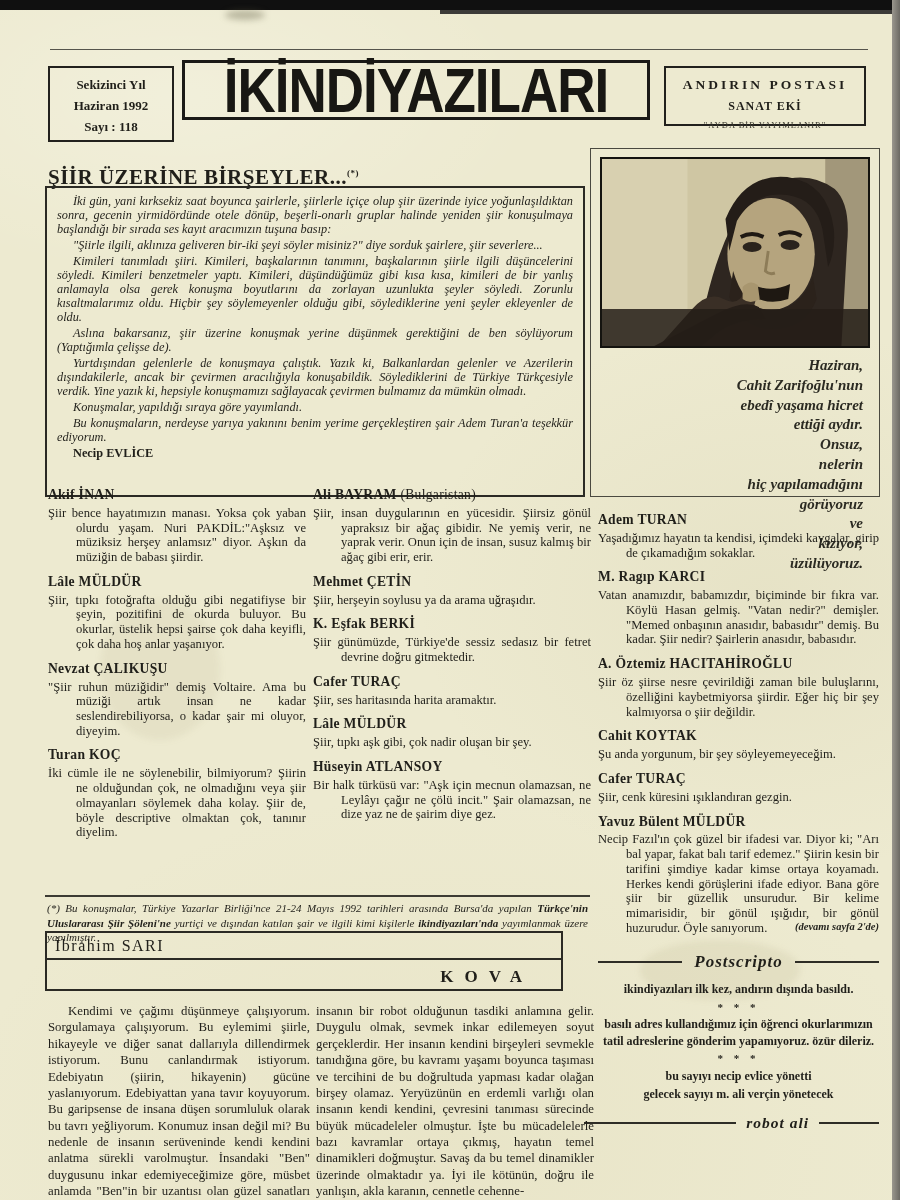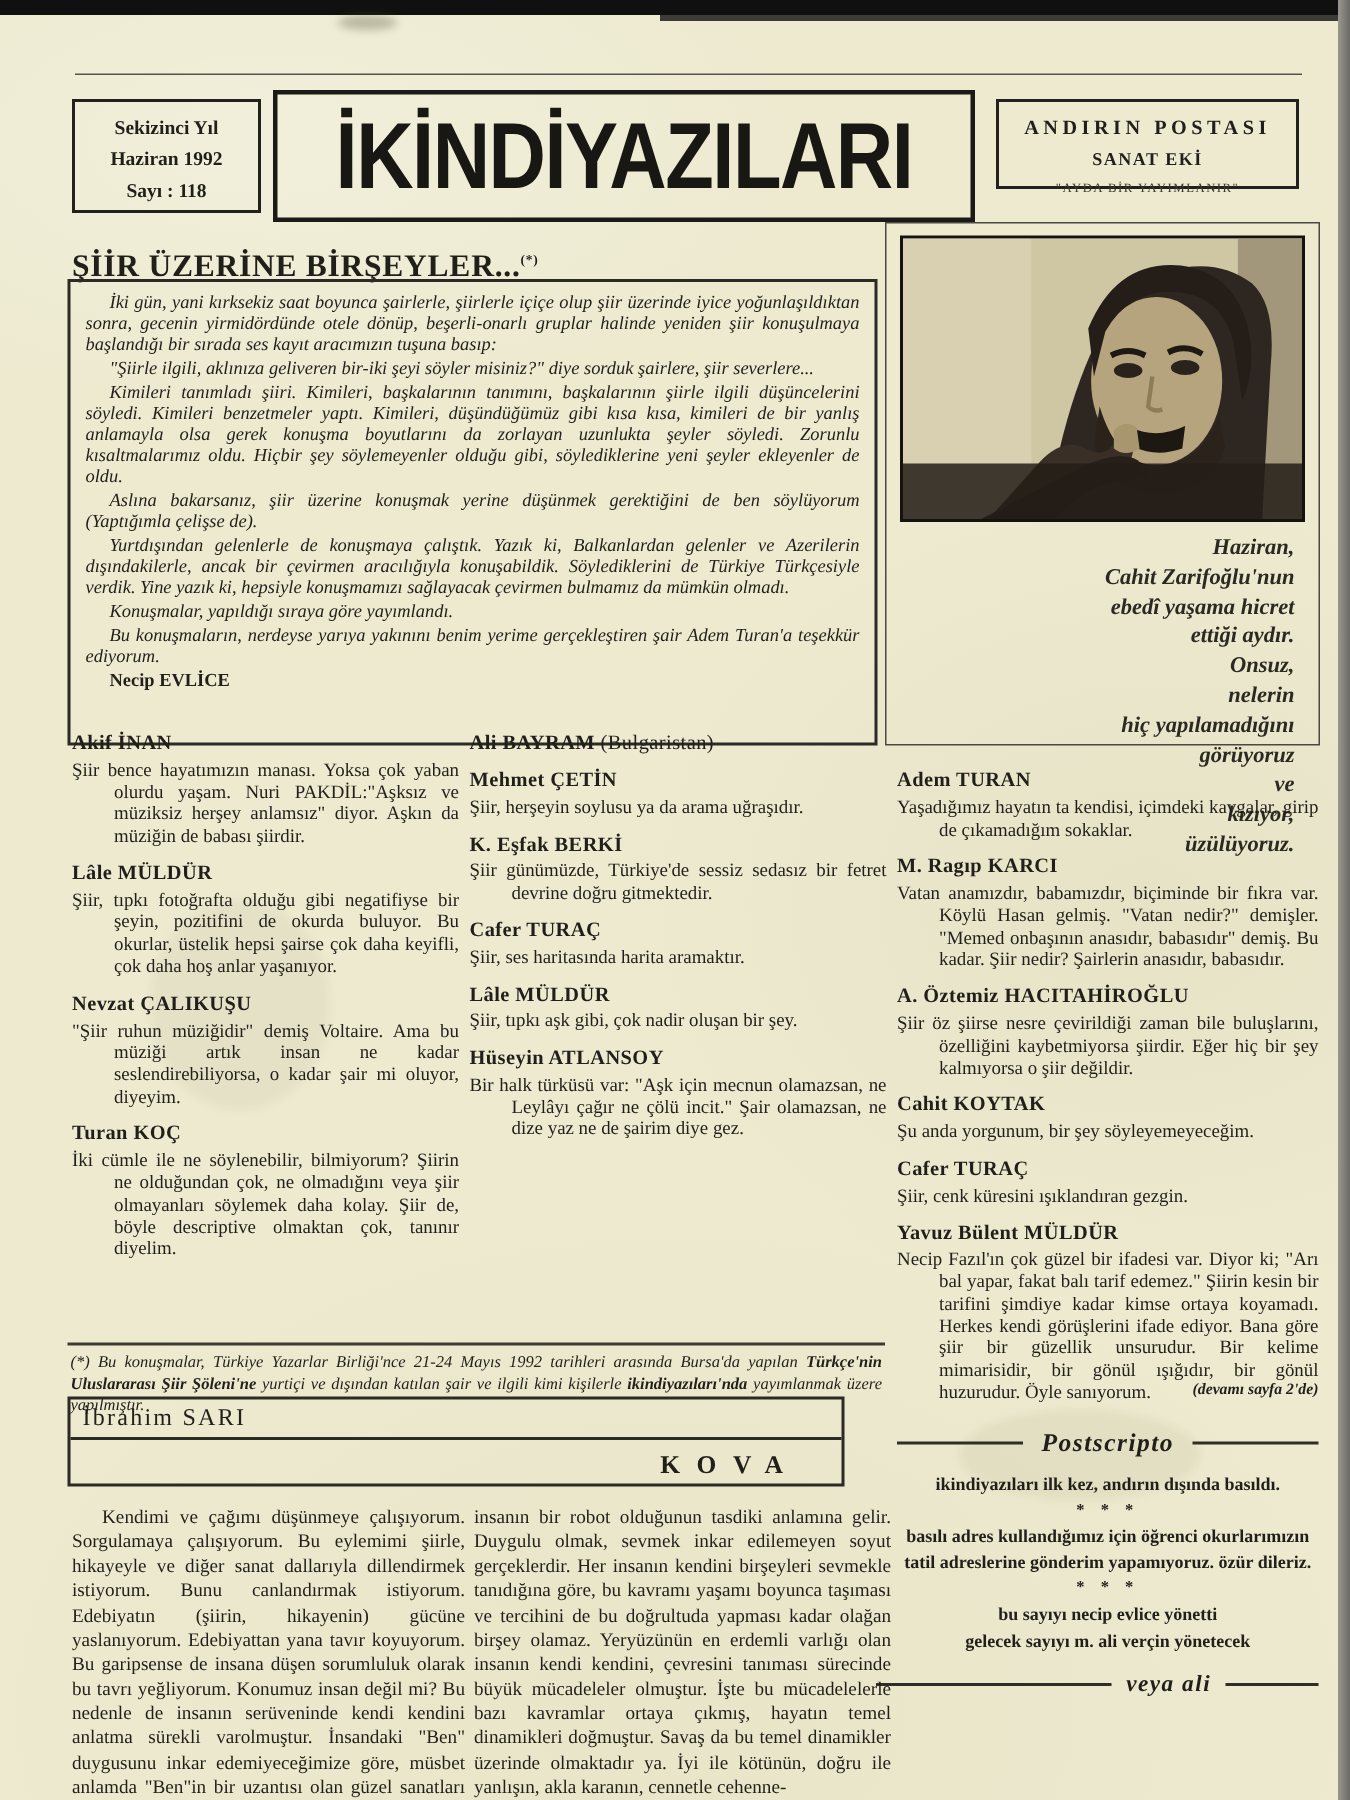--- a/index.html
+++ b/index.html
@@ -12,21 +12,21 @@
     font-family:"Liberation Serif", serif;color:#201f1a;}
   .edge-top{position:absolute;left:0;top:0;width:900px;height:10px;background:#101010;}
   .edge-top2{position:absolute;left:440px;top:10px;width:460px;height:4px;background:#3c3b38;}
   .edge-right{position:absolute;right:0;top:0;width:8px;height:1200px;background:linear-gradient(to right,#9a978e,#6b6963);}
   .rule-top{position:absolute;left:50px;top:49px;width:818px;height:1px;background:#55544c;}
   .smudge{position:absolute;border-radius:50%;filter:blur(3px);}
 
   
   .issue-box{position:absolute;left:48px;top:66px;width:126px;height:76px;border:2px solid #22211d;
     box-sizing:border-box;text-align:center;padding-top:7px;font-weight:bold;font-size:13px;line-height:1.6;}
-  .masthead-box{position:absolute;left:182px;top:60px;width:468px;height:88px;border:3px solid #1b1a17;
+  .masthead-box{position:absolute;left:182px;top:60px;width:468px;height:60px;border:3px solid #1b1a17;
     box-sizing:border-box;display:flex;align-items:center;justify-content:center;}
   .masthead{font-family:"Liberation Sans",sans-serif;font-weight:900;font-size:53px;letter-spacing:-1px;
     transform:scaleY(1.18);color:#181713;white-space:nowrap;}
   .org-box{position:absolute;left:664px;top:66px;width:202px;height:60px;border:2px solid #22211d;
     box-sizing:border-box;text-align:center;padding-top:9px;}
   .org-1{font-weight:bold;font-size:13.5px;letter-spacing:3px;}
   .org-2{font-weight:bold;font-size:12px;letter-spacing:1px;margin-top:6px;}
   .org-3{font-size:8.5px;letter-spacing:1px;margin-top:6px;color:#3a392f;}
 
   
@@ -176,20 +176,21 @@
     </div>
     <div class="entry">
       <h4>Turan KOÇ</h4>
       <p>İki cümle ile ne söylenebilir, bilmiyorum? Şiirin ne olduğundan çok, ne olmadığını veya şiir olmayanları söylemek daha kolay. Şiir de, böyle descriptive olmaktan çok, tanınır diyelim.</p>
     </div>
   </div>
 
   <div class="col" id="col-mid">
     <div class="entry">
       <h4><span>Ali BAYRAM</span><span class="normal"> (Bulgaristan)</span></h4>
+      <p>Şiir, insan duygularının en yücesidir. Şiirsiz gönül yapraksız bir ağaç gibidir. Ne yemiş verir, ne yaprak verir. Onun için de insan, susuz kalmış bir ağaç gibi erir, erir.</p>
     </div>
     <div class="entry">
       <h4>Mehmet ÇETİN</h4>
       <p>Şiir, herşeyin soylusu ya da arama uğraşıdır.</p>
     </div>
     <div class="entry">
       <h4>K. Eşfak BERKİ</h4>
       <p>Şiir günümüzde, Türkiye'de sessiz sedasız bir fetret devrine doğru gitmektedir.</p>
     </div>
     <div class="entry">
@@ -239,21 +240,21 @@
         <span class="ps-rule"></span>
       </div>
       <p><b>ikindiyazıları</b><span> ilk kez, andırın dışında basıldı.</span></p>
       <p class="ps-stars">* * *</p>
       <p>basılı adres kullandığımız için öğrenci okurlarımızın tatil adreslerine gönderim yapamıyoruz. özür dileriz.</p>
       <p class="ps-stars">* * *</p>
       <p><span>bu sayıyı </span><b>necip evlice</b><span> yönetti</span></p>
       <p><span>gelecek sayıyı </span><b>m. ali verçin</b><span> yönetecek</span></p>
       <div class="nedim">
         <span class="n-rule long"></span>
-        <span class="n-name">veya ali</span>
+        <span class="n-name">robot ali</span>
         <span class="n-rule short"></span>
       </div>
     </div>
   </div>
 
   <div class="footnote">
     <span>(*) Bu konuşmalar, Türkiye Yazarlar Birliği'nce 21-24 Mayıs 1992 tarihleri arasında Bursa'da yapılan </span><b>Türkçe'nin Uluslararası Şiir Şöleni'ne</b><span> yurtiçi ve dışından katılan şair ve ilgili kimi kişilerle </span><b>ikindiyazıları'nda</b><span> yayımlanmak üzere yapılmıştır.</span>
   </div>
 
   <div class="kova-box">

